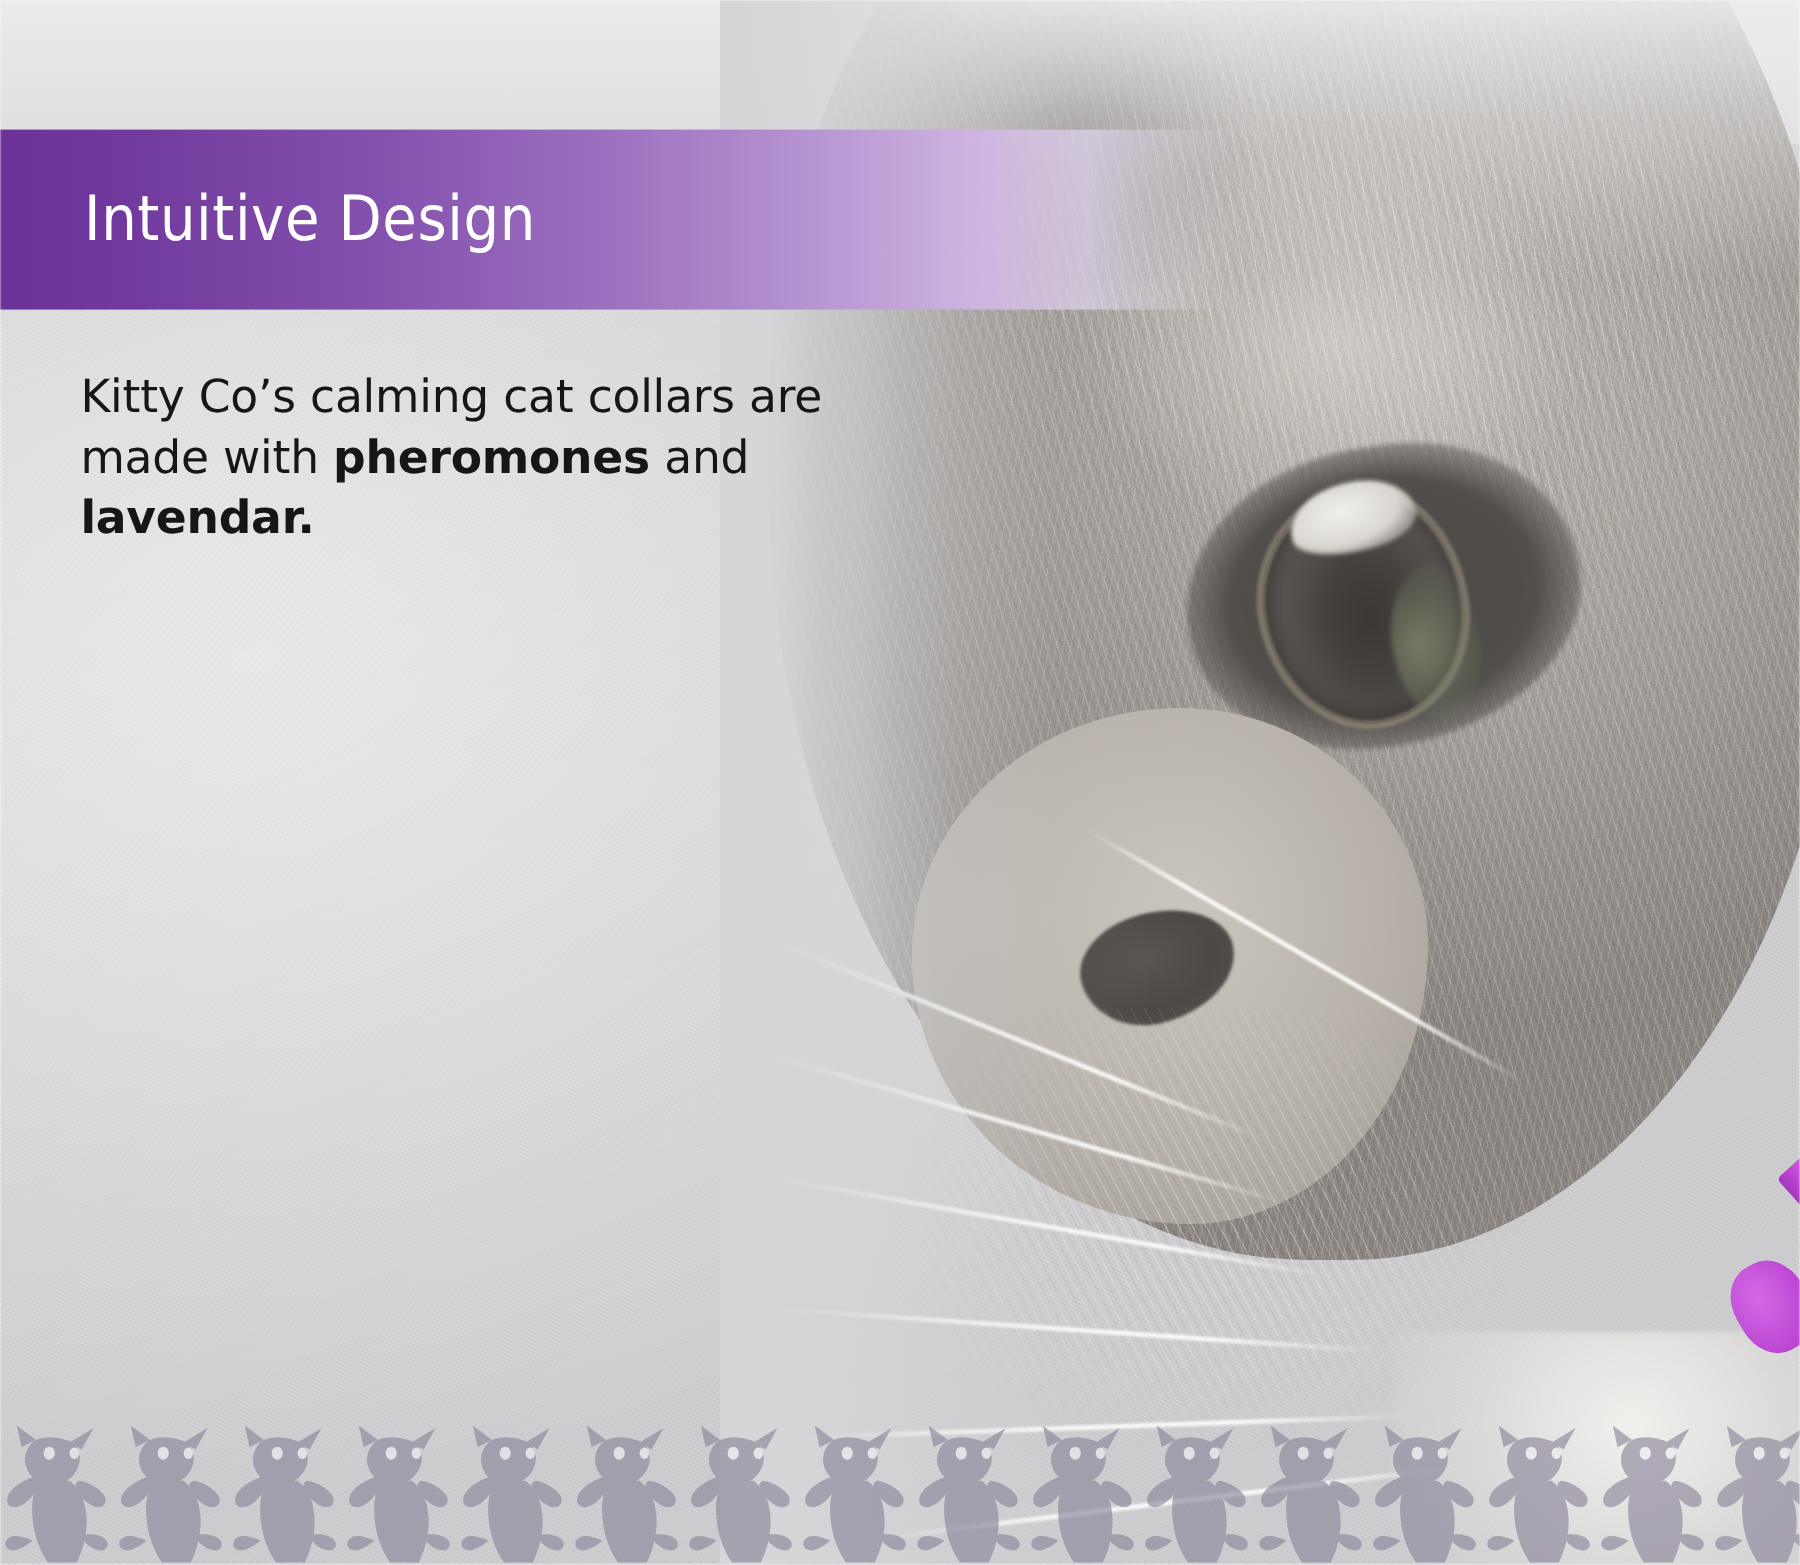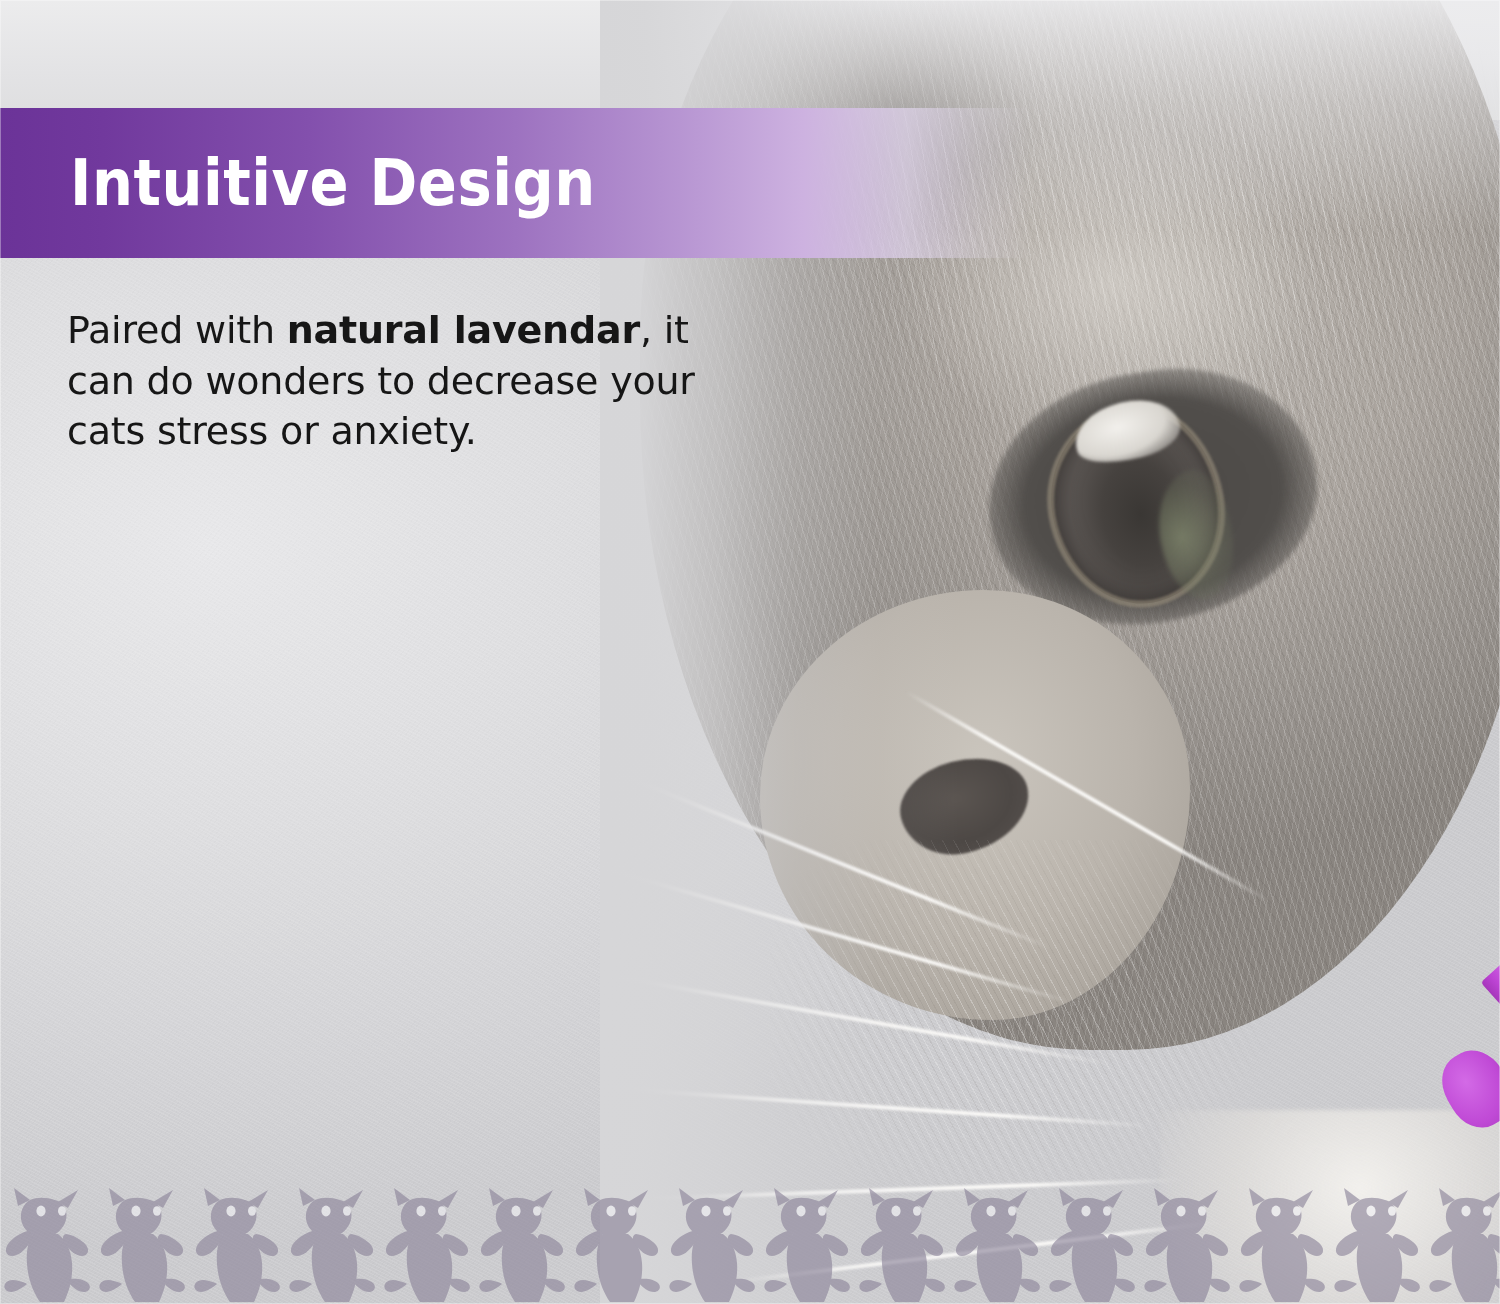--- a/index.html
+++ b/index.html
@@ -284,22 +284,22 @@
       #cdb2e0 78%,
       rgba(225,213,238,.70) 88%,
       rgba(232,224,242,.26) 95%,
       rgba(238,233,246,0) 100%);
   }
   .banner-title {
     position: absolute;
     left: 70px; top: 50%;
     transform: translateY(-50%);
     color: #ffffff;
-    font-size: 64px;
-    font-weight: 700;
+    font-size: 52px;
+    font-weight: 400;
     letter-spacing: 0.5px;
     line-height: 1;
     white-space: nowrap;
     font-family: "DejaVu Sans", sans-serif;
     font-stretch: condensed;
   }
 
   
   .copy {
     position: absolute;
@@ -384,23 +384,23 @@
 
     <div class="photo-topfade"></div>
     <div class="photo-soft-edge"></div>
   </div>
 
   <div class="banner">
     <div class="banner-title">Intuitive Design</div>
   </div>
 
   <div class="copy">
-
-
-    <p><span>Paired with </span><b>natural lavendar</b><span>, it can do wonders to decrease your cats stress or anxiety.</span></p>
+    <p><span>Kitty Co’s calming cat collars are made with </span><b>pheromones</b><span> and </span><b>lavendar.</b></p>
+
+
   </div>
 
   <div class="cat-strip" id="cat-strip">
       <div class="cat">
   <svg viewBox="0 0 95 120" width="95" height="120" preserveAspectRatio="xMidYMax meet">
     <g fill="#8b8399">
       <path d="M18 22 L14 4 L30 16 Z"></path>
       <path d="M58 18 L78 6 L68 24 Z"></path>
       <path d="M30 16 C26 18 22 23 21 30 C20 38 24 46 31 50
                C38 54 50 54 57 49 C64 44 68 35 66 27

